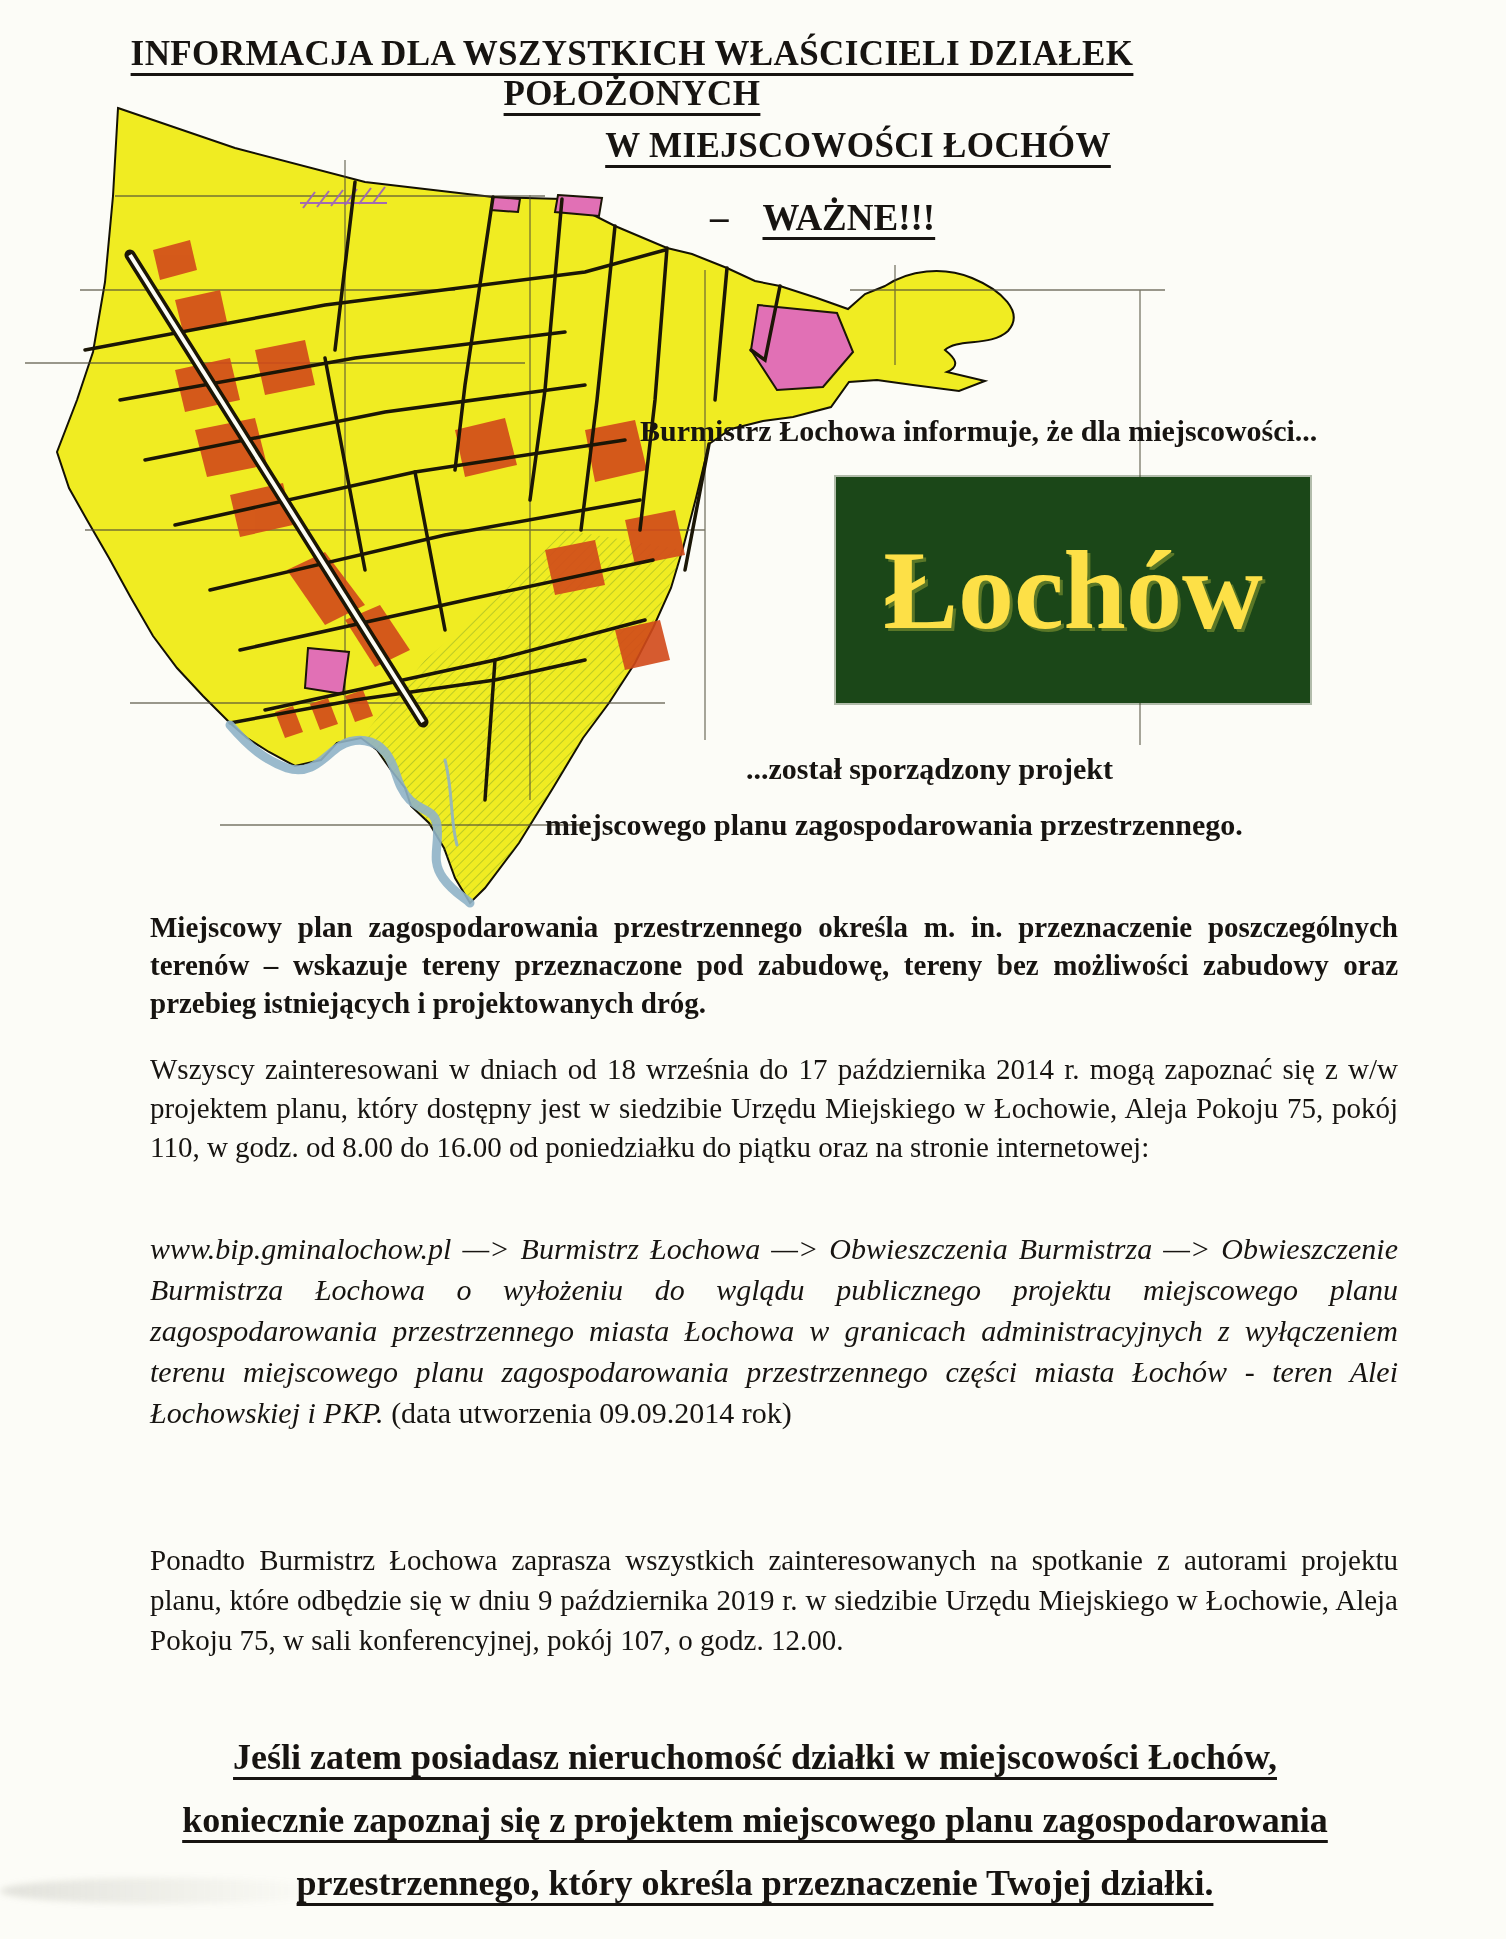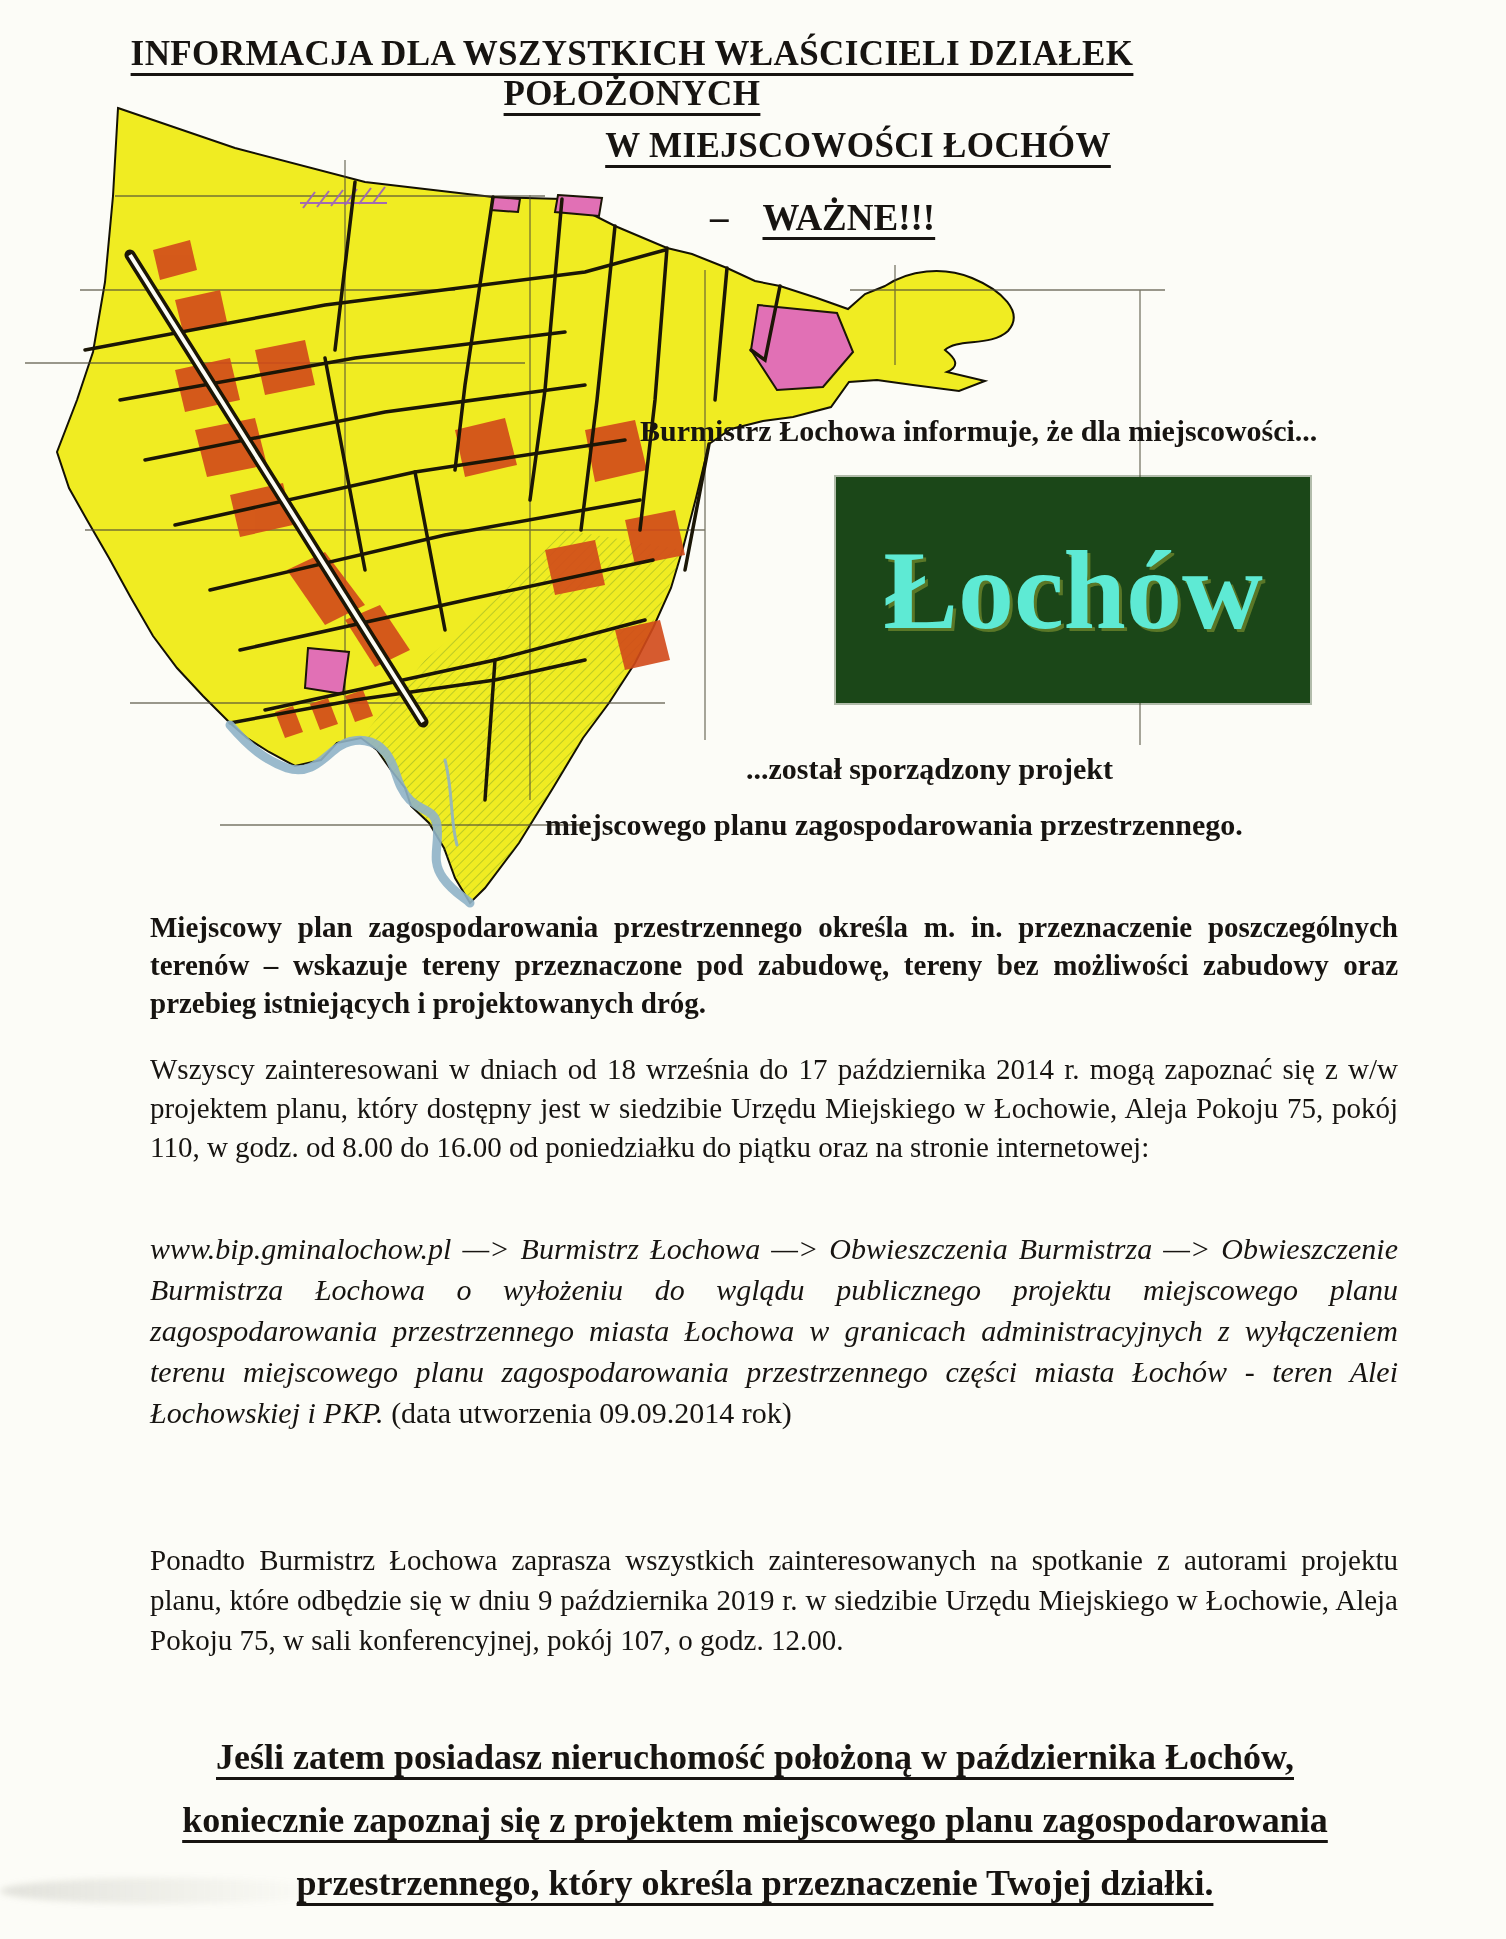--- a/index.html
+++ b/index.html
@@ -24,21 +24,21 @@
   
   .map-svg{left:25px;top:100px;width:1140px;height:810px;}
   
   .intro{left:640px;top:414px;font-weight:700;font-size:30px;}
   .banner{
     left:836px;top:477px;width:474px;height:226px;
     background:#1b4718;display:flex;align-items:center;justify-content:center;
     box-shadow:0 0 0 2px rgba(40,70,30,.35);
   }
   .banner .town{
-    font-weight:700;font-size:112px;line-height:1;color:#5eead4;
+    font-weight:700;font-size:112px;line-height:1;color:#fde047;
     text-shadow:3px 3px 0 rgba(210,210,70,.35);
   }
   .outro1{left:746px;top:752px;font-weight:700;font-size:30px;}
   .outro2{left:545px;top:808px;font-weight:700;font-size:30px;}
   
   .bodytext{left:150px;width:1248px;text-align:justify;font-size:29px;}
   .p1{top:908px;font-weight:700;line-height:38px;}
   .p2{top:1050px;line-height:39px;}
   .p3{top:1228px;line-height:41px;font-style:italic;font-size:30px;}
   .p3 .plain{font-style:normal;}
@@ -191,19 +191,19 @@
   </div>
 
   <div class="abs bodytext p3"><span>www.bip.gminalochow.pl —&gt; Burmistrz Łochowa —&gt; Obwieszczenia Burmistrza —&gt; Obwieszczenie Burmistrza Łochowa o wyłożeniu do wglądu publicznego projektu miejscowego planu zagospodarowania przestrzennego miasta Łochowa w granicach administracyjnych z wyłączeniem terenu miejscowego planu zagospodarowania przestrzennego części miasta Łochów - teren Alei Łochowskiej i PKP.</span>
     <span class="plain">(data utworzenia 09.09.2014 rok)</span>
   </div>
 
   <div class="abs bodytext p4"><span>Ponadto Burmistrz Łochowa zaprasza wszystkich zainteresowanych na spotkanie z autorami projektu planu, które odbędzie się </span><span class="bold">w dniu 9 października 2019 r.</span><span> w siedzibie Urzędu Miejskiego w Łochowie, Aleja Pokoju 75, w sali konferencyjnej, pokój 107, o godz. 12.00.</span>
   </div>
 
   <div class="abs footer">
-    <div><span class="fline">Jeśli zatem posiadasz nieruchomość położoną w października Łochów,</span></div>
+    <div><span class="fline">Jeśli zatem posiadasz nieruchomość działki w miejscowości Łochów,</span></div>
     <div><span class="fline">koniecznie zapoznaj się z projektem miejscowego planu zagospodarowania</span></div>
     <div><span class="fline">przestrzennego, który określa przeznaczenie Twojej działki.</span></div>
   </div>
 
   <div class="abs smudge"></div>
 </div>
 
 </body></html>

